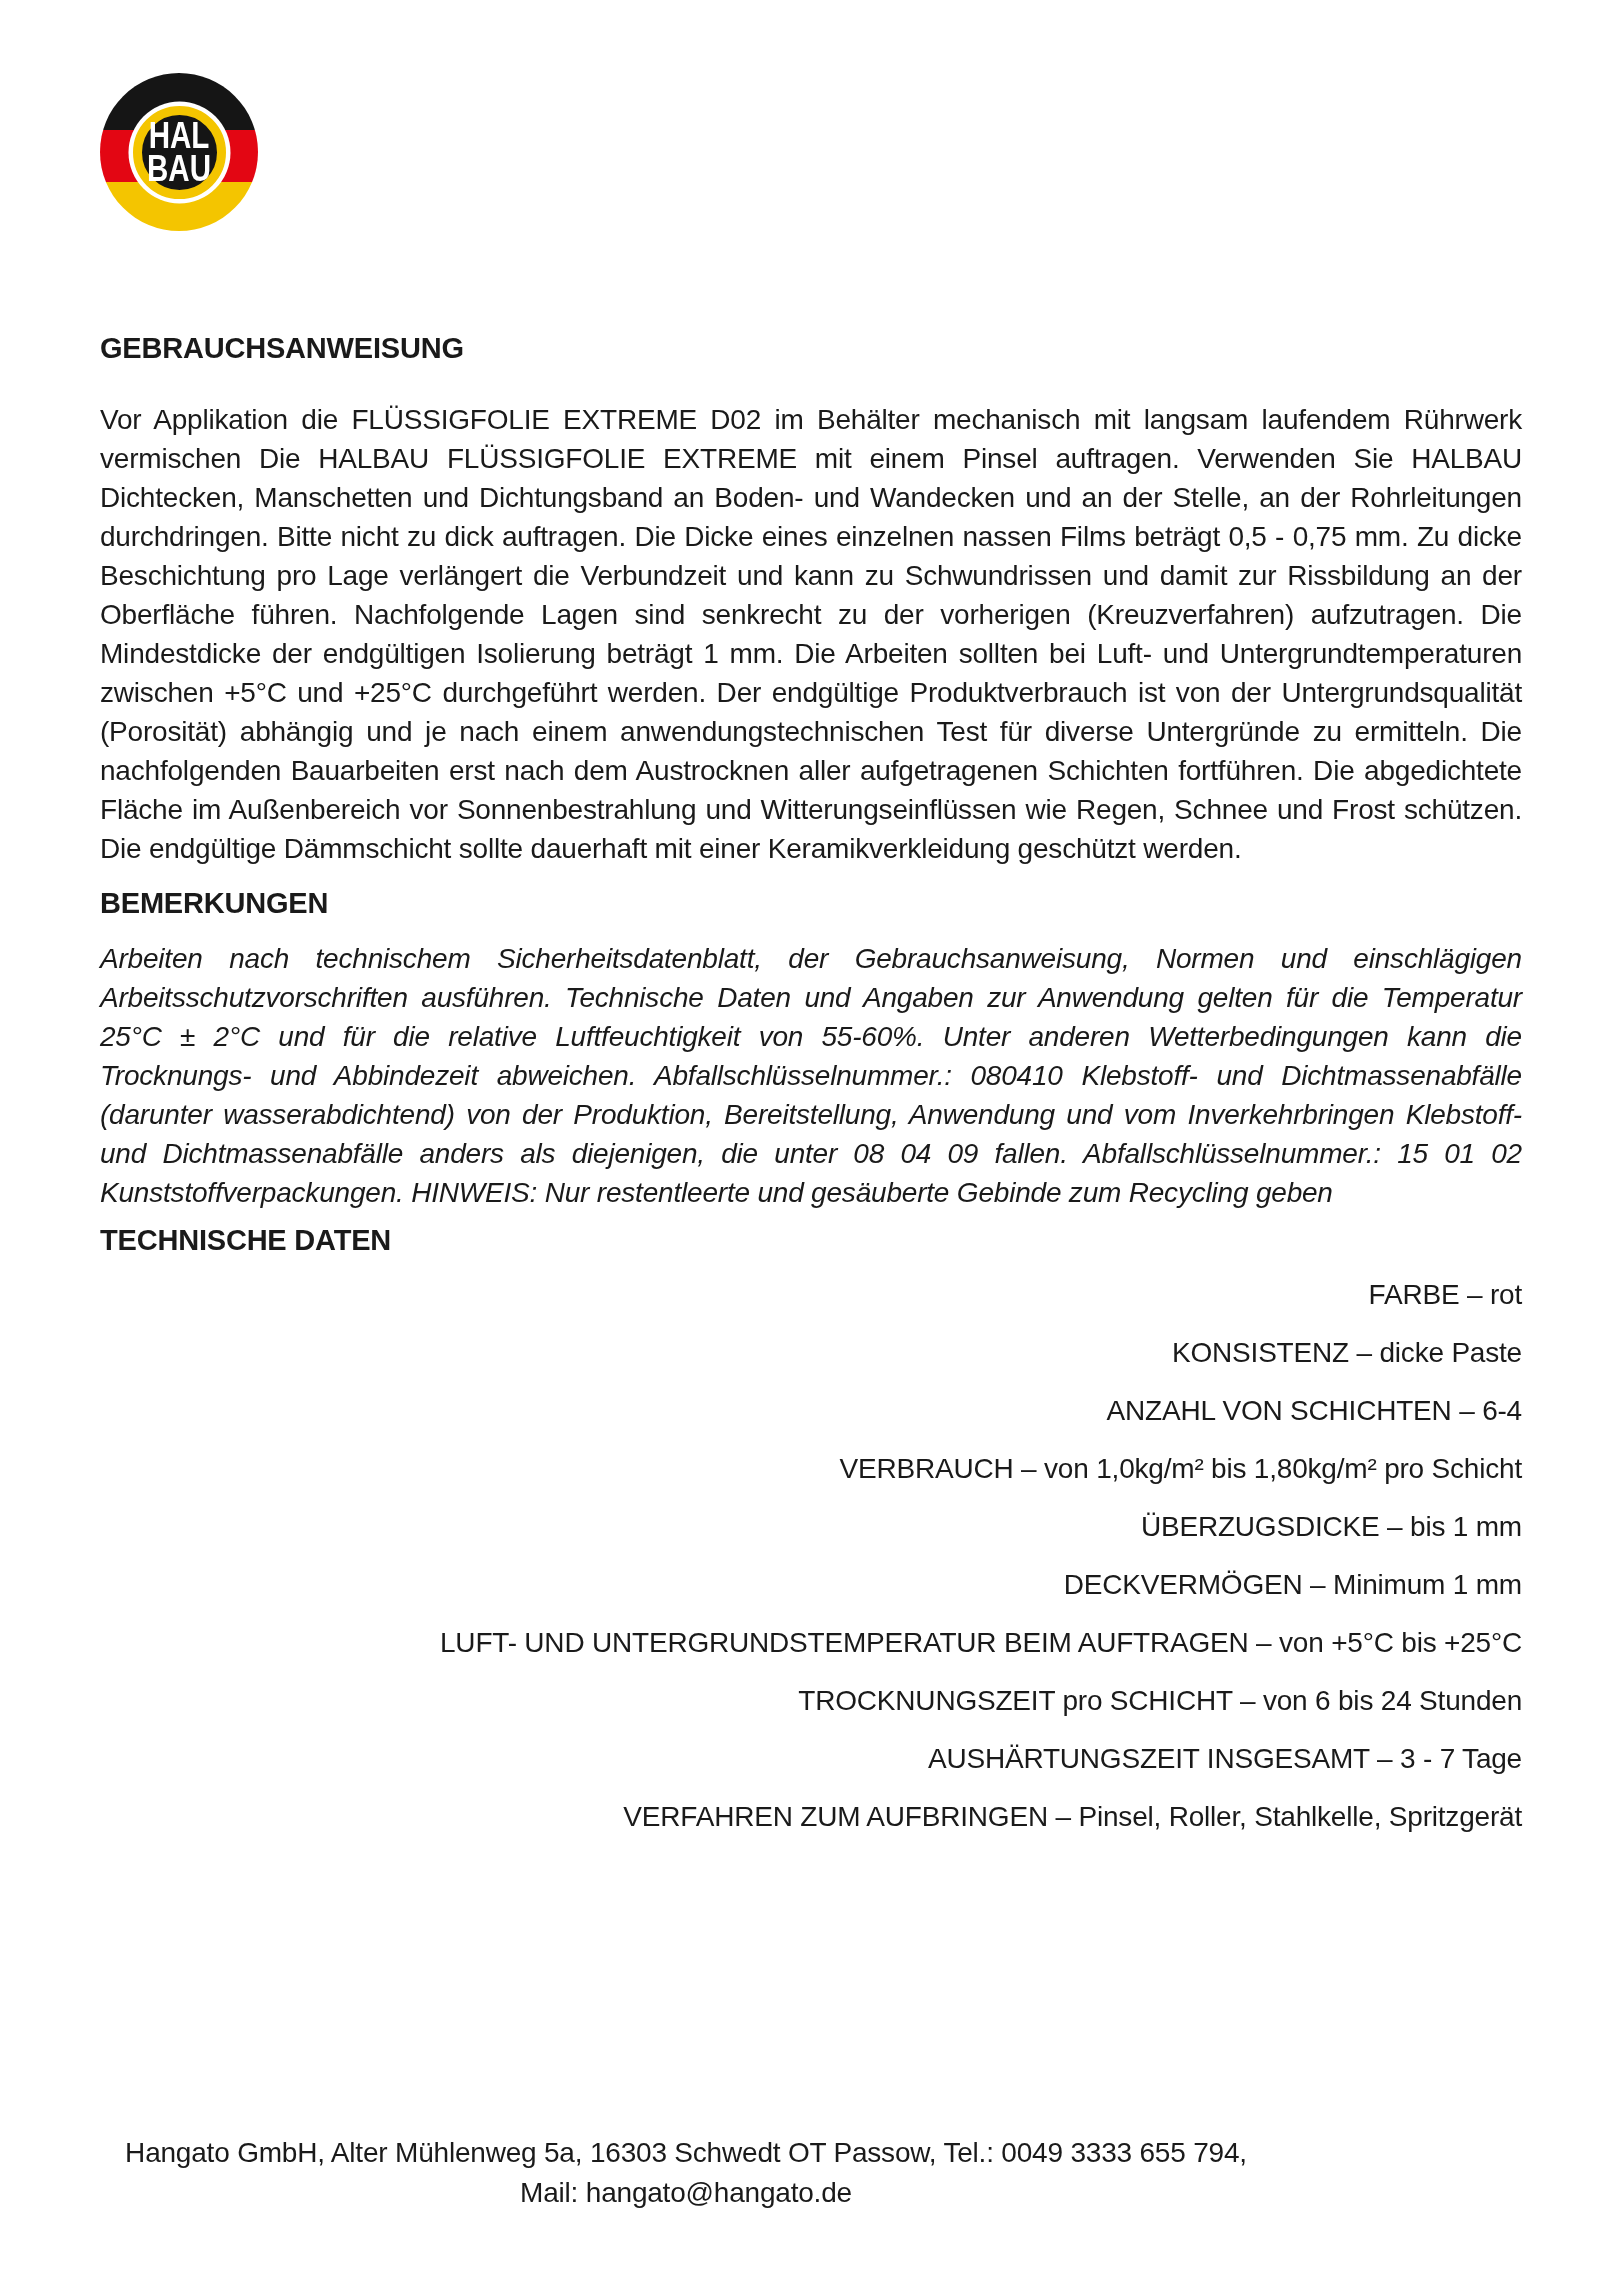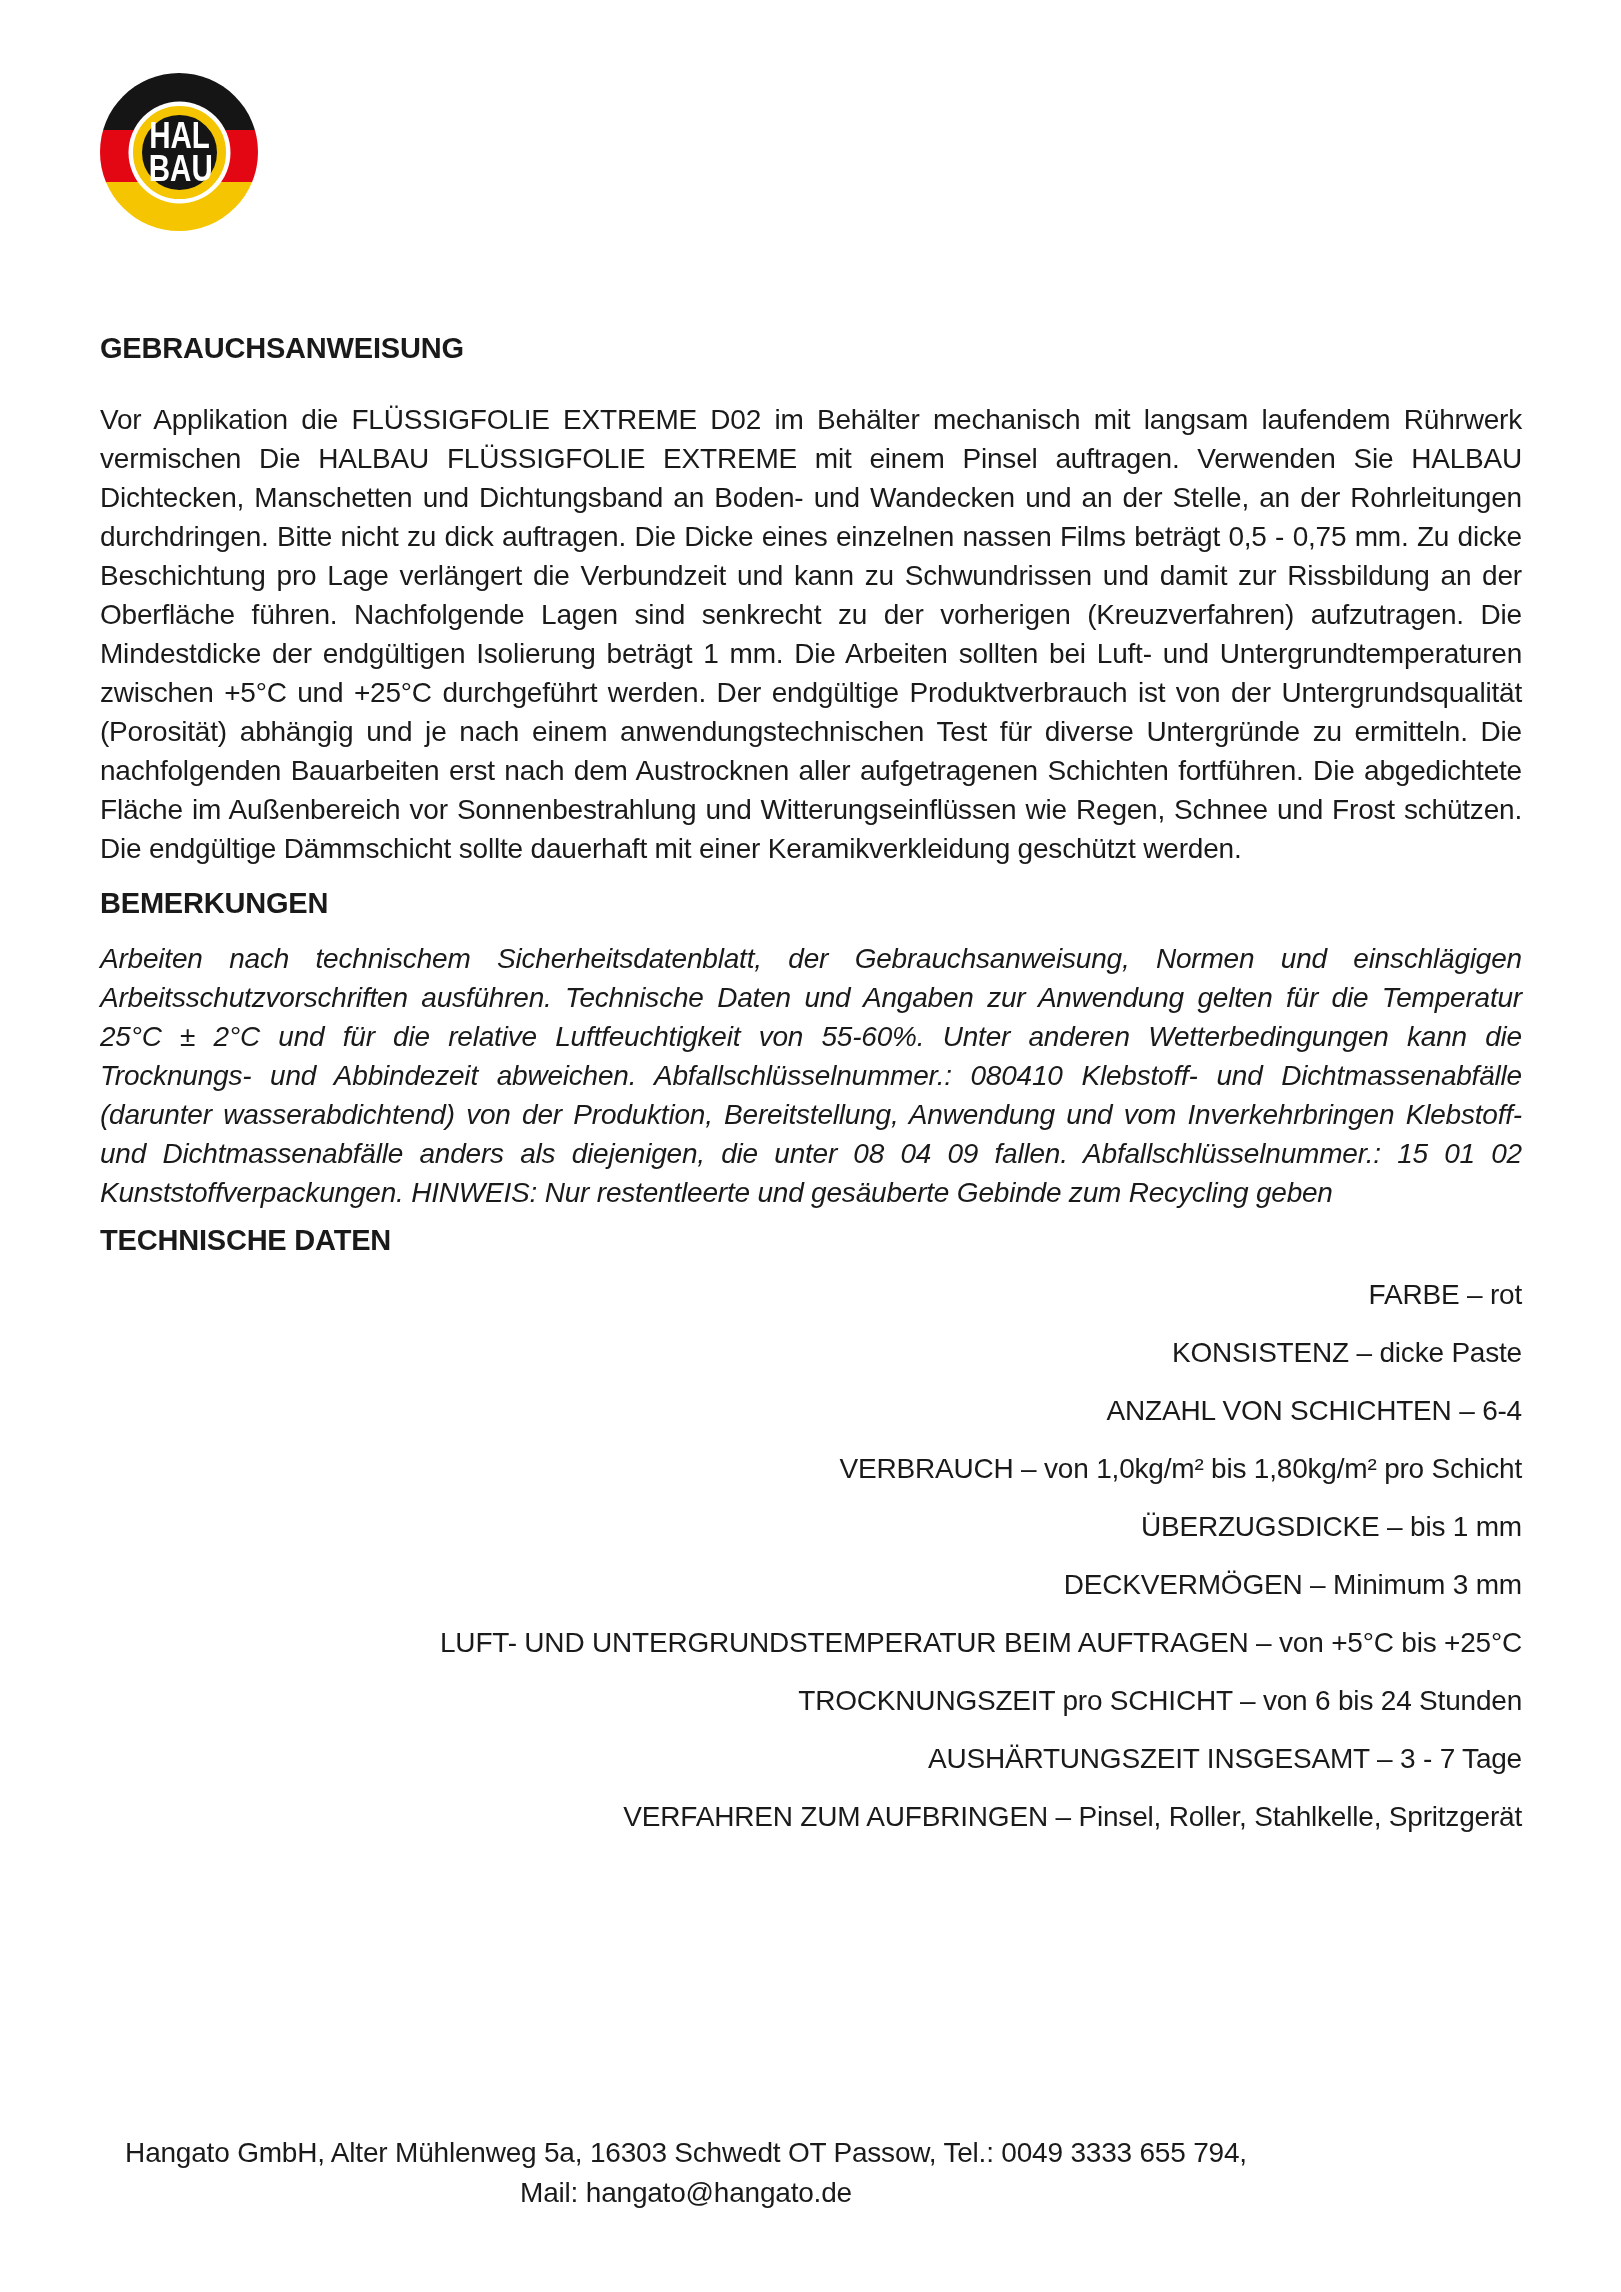--- a/index.html
+++ b/index.html
@@ -33,20 +33,21 @@
   }
   .logo-inner {
     width: 93px;
     height: 93px;
     border-radius: 50%;
     background: #151515;
     border: 9px solid #f4c500;
     box-shadow: 0 0 0 4.5px #ffffff;
     display: flex;
     flex-direction: column;
+    align-items: center;
     justify-content: center;
   }
   .logo-text {
     color: #ffffff;
     font-weight: bold;
     font-size: 36px;
     line-height: 33px;
     letter-spacing: 0px;
     transform: scaleX(0.82);
     text-align: center;
@@ -118,21 +119,21 @@
   <div id="para2" class="block para">Arbeiten nach technischem Sicherheitsdatenblatt, der Gebrauchsanweisung, Normen und einschlägigen Arbeitsschutzvorschriften ausführen. Technische Daten und Angaben zur Anwendung gelten für die Temperatur 25°C ± 2°C und für die relative Luftfeuchtigkeit von 55-60%. Unter anderen Wetterbedingungen kann die Trocknungs- und Abbindezeit abweichen. Abfallschlüsselnummer.: 080410 Klebstoff- und Dichtmassenabfälle (darunter wasserabdichtend) von der Produktion, Bereitstellung, Anwendung und vom Inverkehrbringen Klebstoff- und Dichtmassenabfälle anders als diejenigen, die unter 08 04 09 fallen. Abfallschlüsselnummer.: 15 01 02 Kunststoffverpackungen. HINWEIS: Nur restentleerte und gesäuberte Gebinde zum Recycling geben</div>
 
   <div id="heading3" class="block sec-heading">TECHNISCHE DATEN</div>
 
   <div id="techlist" class="block">
     <div class="tech-item">FARBE – rot</div>
     <div class="tech-item">KONSISTENZ – dicke Paste</div>
     <div class="tech-item">ANZAHL VON SCHICHTEN – 6-4</div>
     <div class="tech-item">VERBRAUCH – von 1,0kg/m² bis 1,80kg/m² pro Schicht</div>
     <div class="tech-item">ÜBERZUGSDICKE – bis 1 mm</div>
-    <div class="tech-item">DECKVERMÖGEN – Minimum 3 mm</div>
+    <div class="tech-item">DECKVERMÖGEN – Minimum 1 mm</div>
     <div class="tech-item">LUFT- UND UNTERGRUNDSTEMPERATUR BEIM AUFTRAGEN – von +5°C bis +25°C</div>
     <div class="tech-item">TROCKNUNGSZEIT pro SCHICHT – von 6 bis 24 Stunden</div>
     <div class="tech-item">AUSHÄRTUNGSZEIT INSGESAMT – 3 - 7 Tage</div>
     <div class="tech-item">VERFAHREN ZUM AUFBRINGEN – Pinsel, Roller, Stahlkelle, Spritzgerät</div>
   </div>
 
   <div class="footer">
     <div>Hangato GmbH, Alter Mühlenweg 5a, 16303 Schwedt OT Passow, Tel.: 0049 3333 655 794,</div>
     <div>Mail: hangato@hangato.de</div>
   </div>

